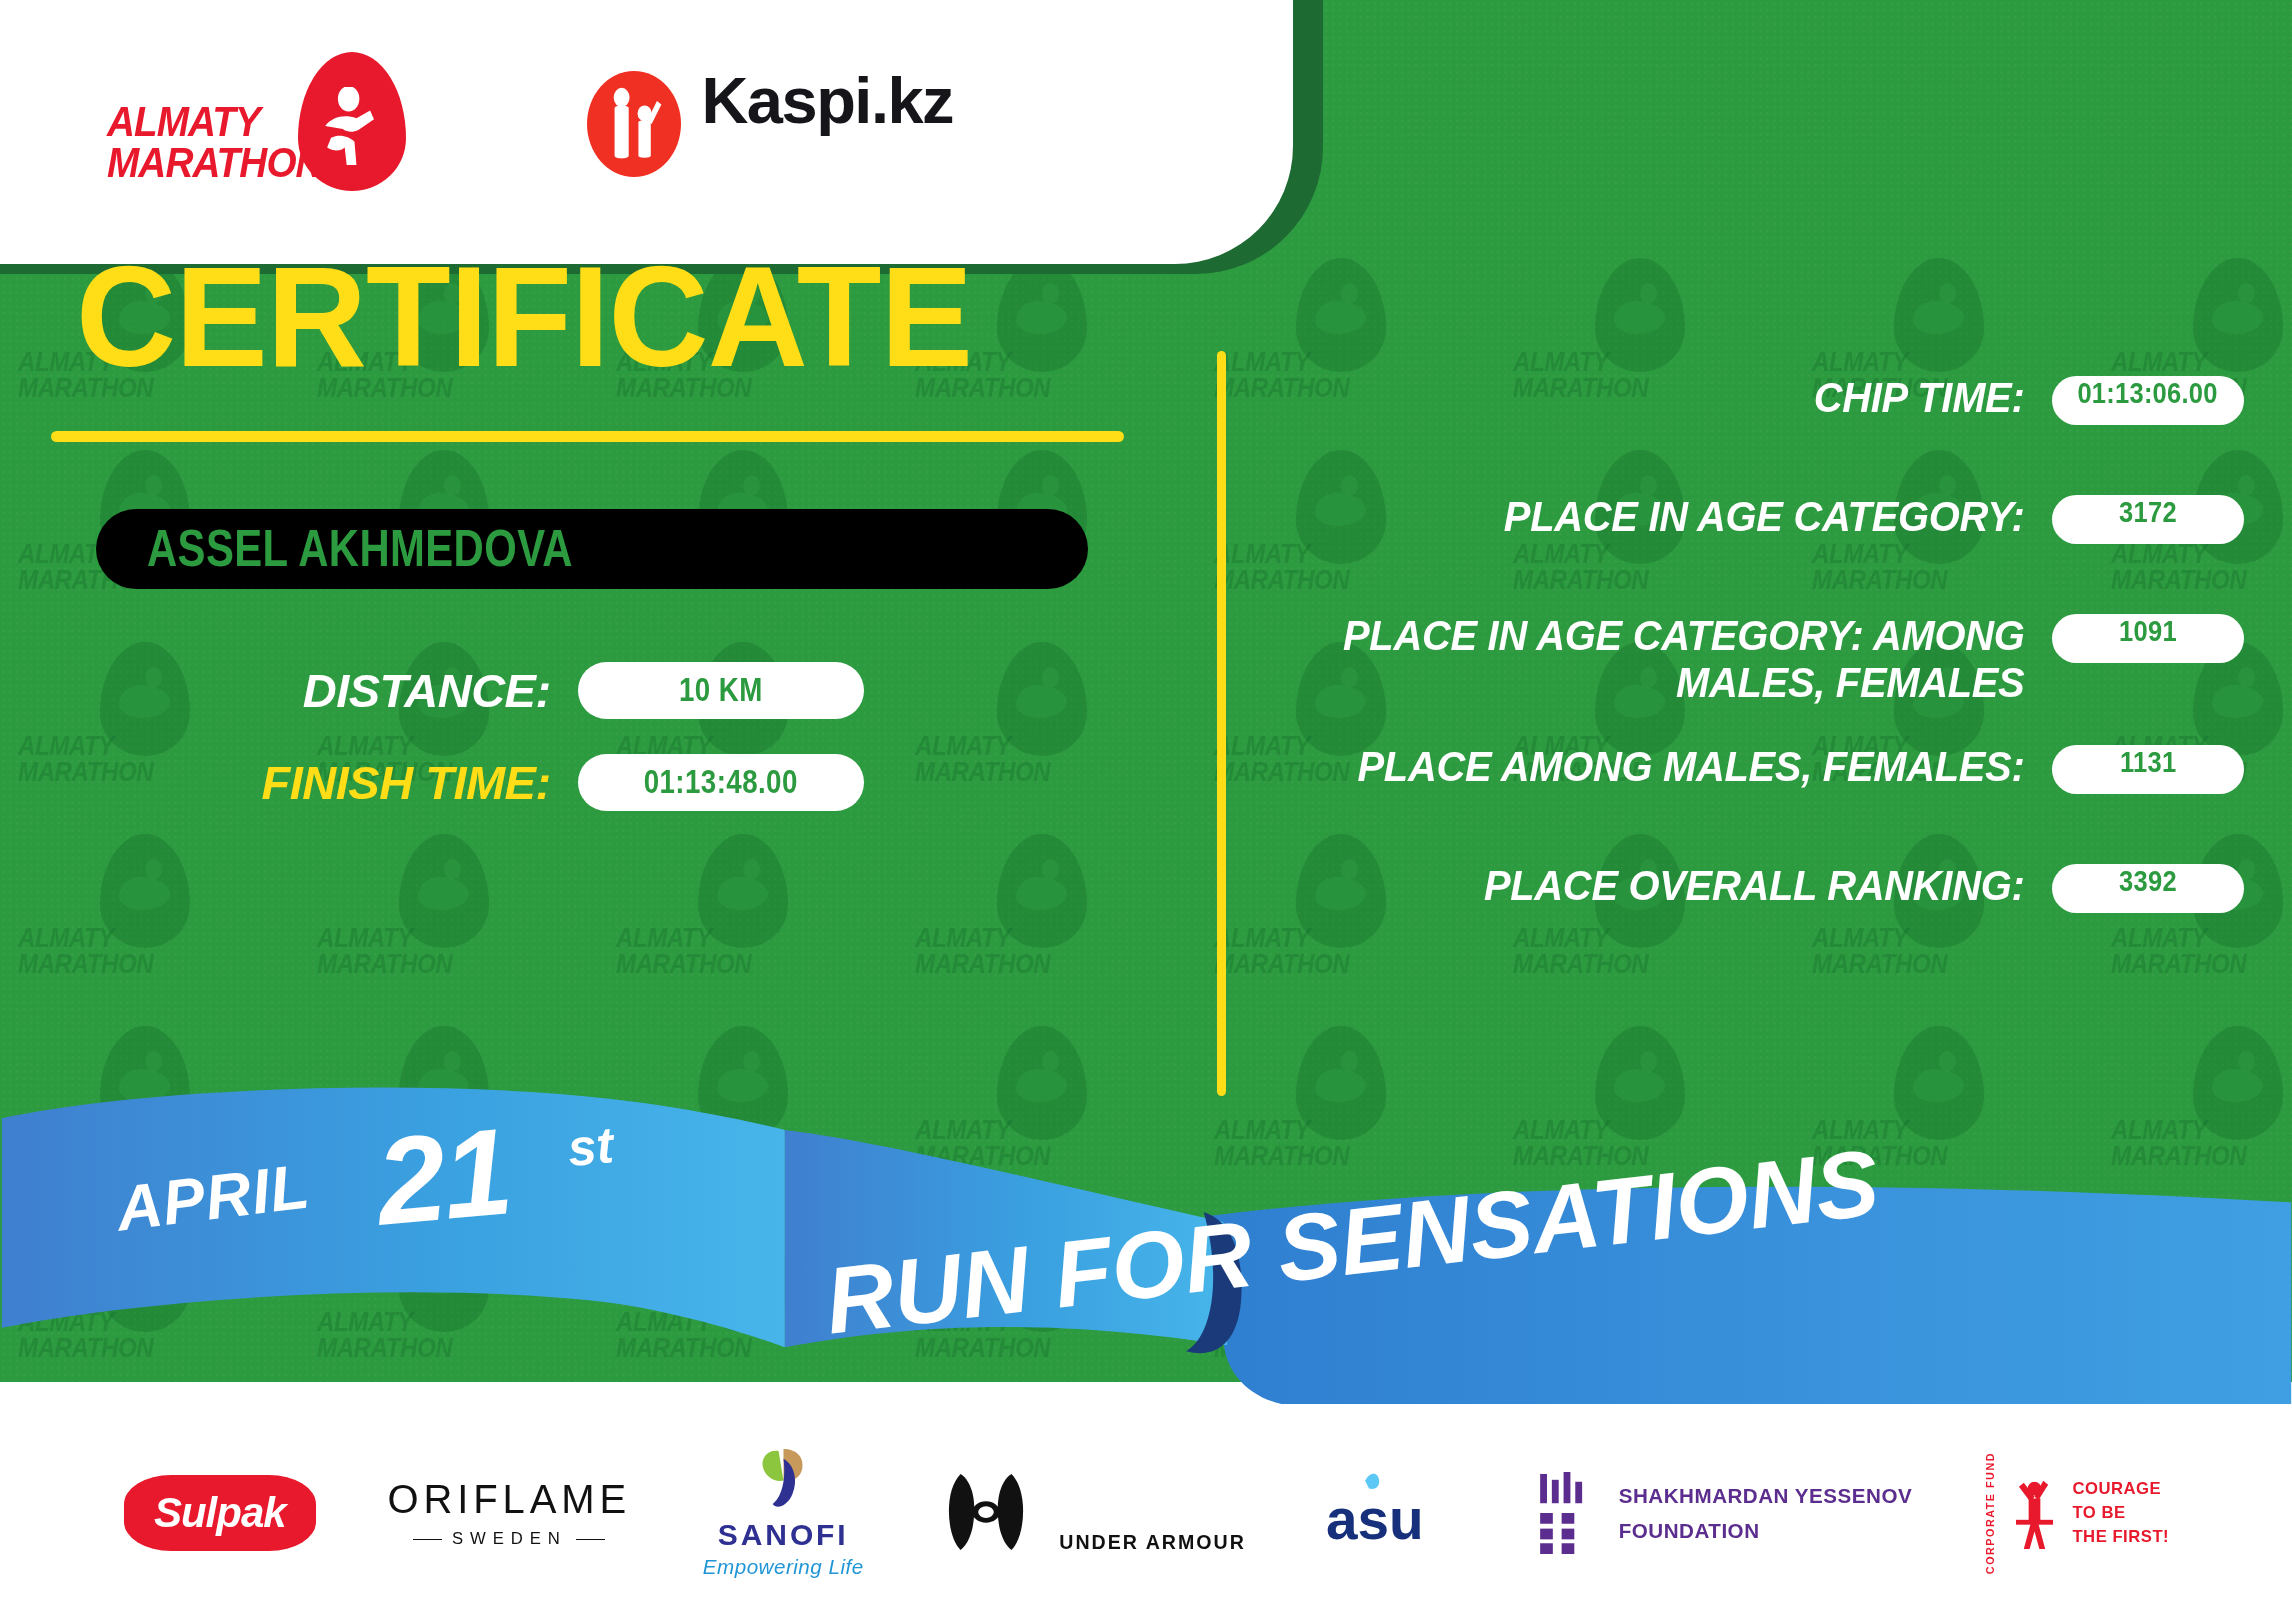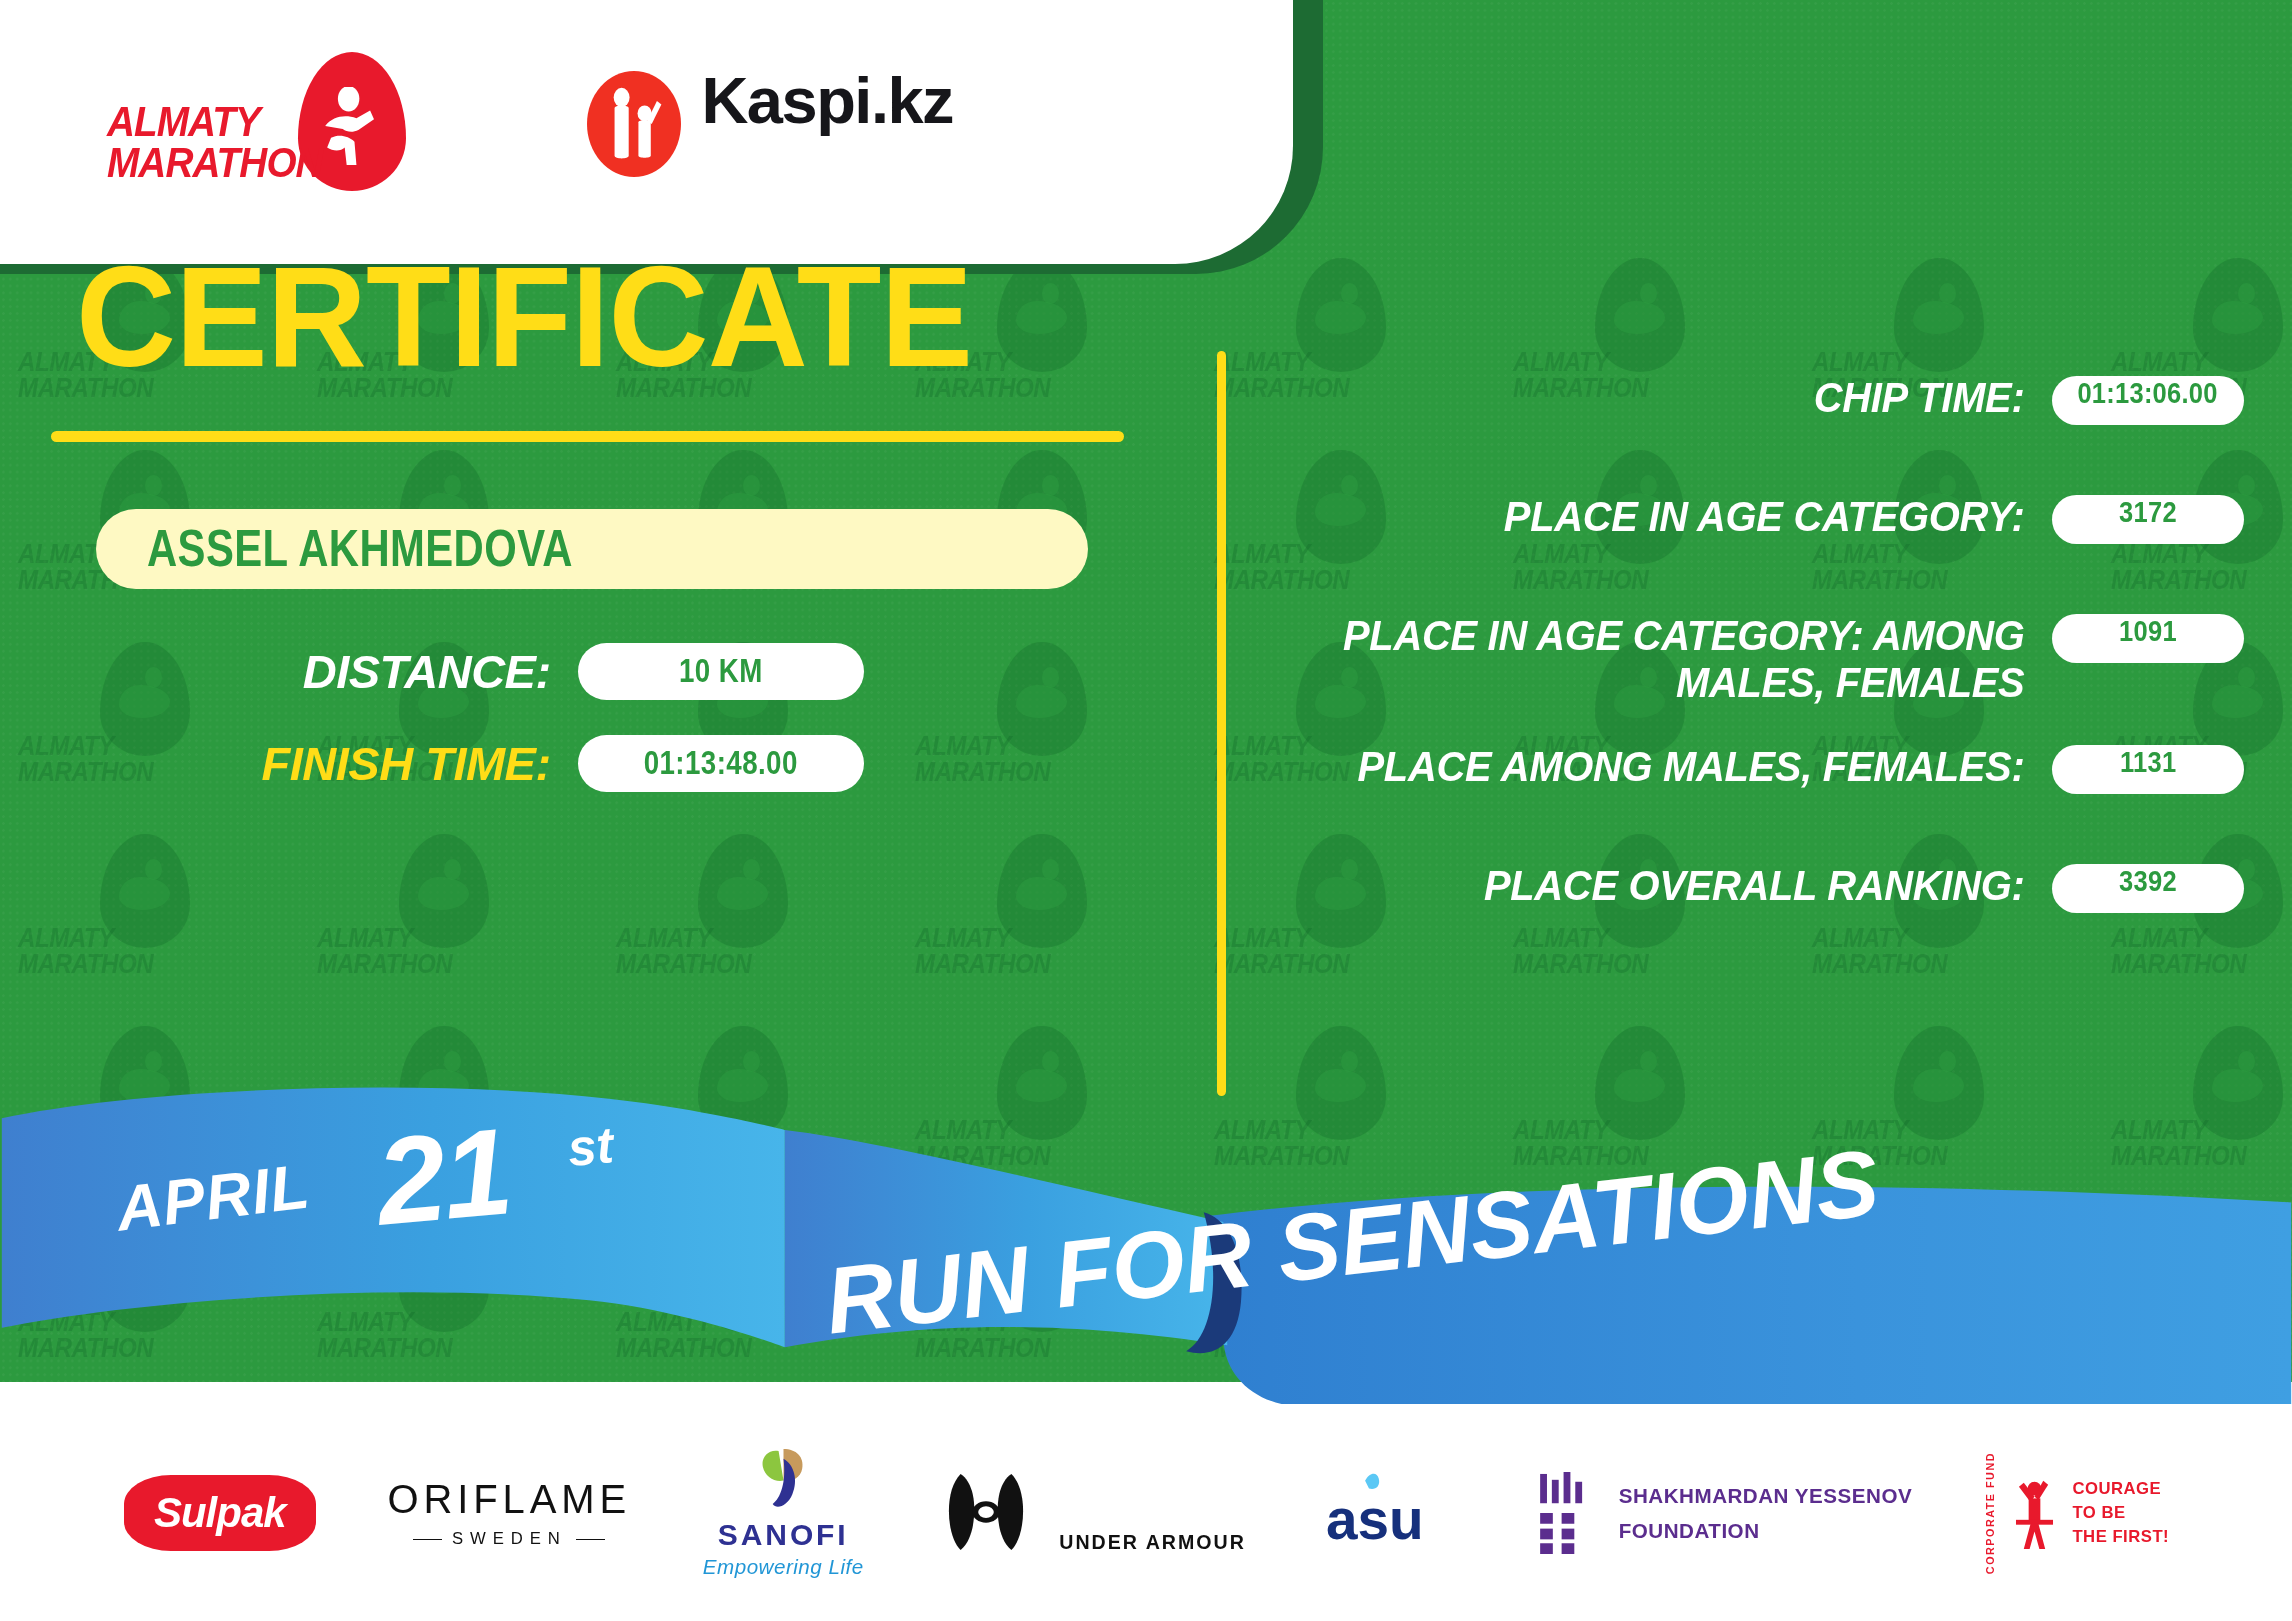--- a/index.html
+++ b/index.html
@@ -195,37 +195,37 @@
     width: 1073px;
     height: 10.8px;
     background: #ffdd17;
     border-radius: 5.9px;
   }
   .name-pill {
     margin-left: 96px;
     margin-top: 67px;
     width: 992px;
     height: 80px;
-    background: #fef9c3;
+    background: #000000;
     border-radius: 43px;
     display: flex;
     align-items: center;
     padding-left: 51px;
   }
   .name-text {
     color: #2c9a3f;
     font-size: 51px;
     font-weight: 800;
     letter-spacing: 0.5px;
     transform: scaleX(0.82);
     transform-origin: left center;
     white-space: nowrap;
   }
 
-  .left-rows { margin-top: 54px; }
+  .left-rows { margin-top: 73px; }
   .left-row {
     display: flex;
     align-items: center;
     margin-bottom: 35px;
   }
   .left-row-label {
     width: 578px;
     text-align: right;
     padding-right: 27.4px;
     font-size: 47px;

